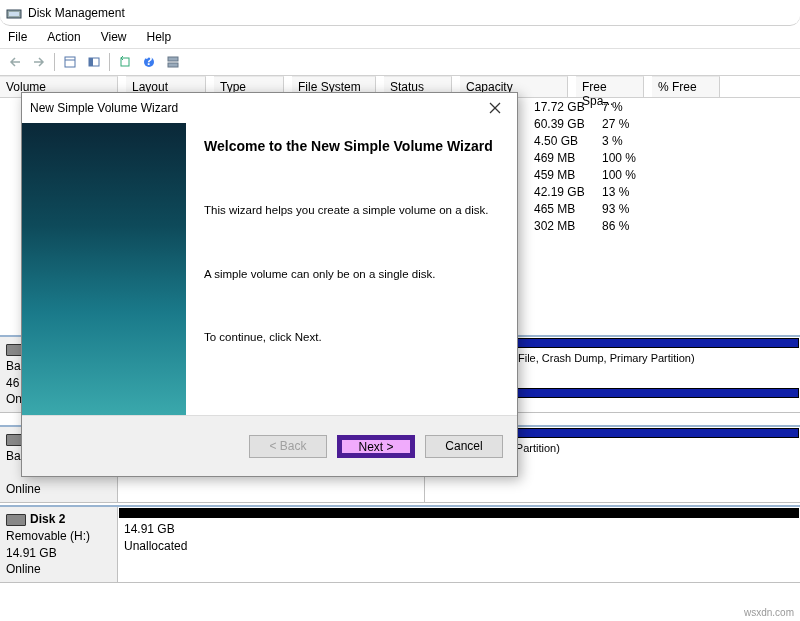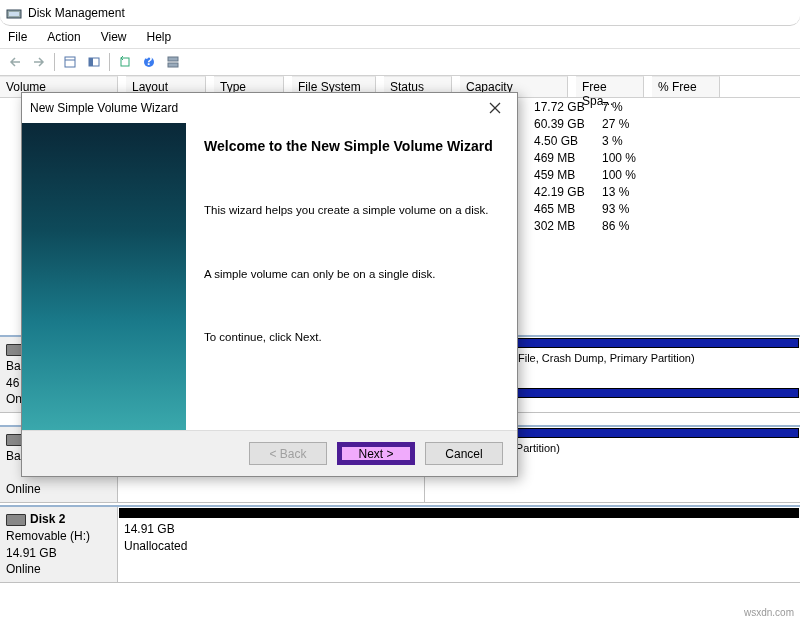--- a/index.html
+++ b/index.html
@@ -57,21 +57,21 @@
       display: flex; flex-direction: column;
     }
     .wiz-title { height: 30px; display: flex; align-items: center; padding: 0 8px; }
     .wiz-title .t { flex: 1; font-size: 12px; }
     .wiz-close { width: 28px; height: 20px; display: flex; align-items: center; justify-content: center; cursor: default; }
     .wiz-body { flex: 1; display: flex; }
     .wiz-banner { width: 164px; background: linear-gradient(180deg, #0a2838 0%, #0e4a5a 35%, #1a7a8a 65%, #3aa8ac 100%); }
     .wiz-content { flex: 1; padding: 14px 18px; }
     .wiz-content h2 { font-size: 14px; font-weight: 600; margin-bottom: 18px; line-height: 1.3; }
     .wiz-content p { font-size: 11.5px; margin-bottom: 14px; line-height: 1.35; margin-top: 48px; }
-    .wiz-buttons { height: 46px; display: flex; align-items: center; justify-content: flex-end; gap: 10px; padding: 0 14px; border-top: 1px solid #ddd; background: #f0f0f0; }
+    .wiz-buttons { height: 61px; display: flex; align-items: center; justify-content: flex-end; gap: 10px; padding: 0 14px; border-top: 1px solid #ddd; background: #f0f0f0; }
     .wiz-btn { min-width: 78px; height: 23px; background: #e1e1e1; border: 1px solid #adadad; font-size: 12px; padding: 0 10px; }
     .wiz-btn.primary { border: 5px solid #4c1d95; background: #f0abfc; }
     .wiz-btn:disabled { color: #a0a0a0; }
     
     .watermark { position: absolute; right: 6px; bottom: 3px; font-size: 10px; color: #999; }
   </style>
 </head>
 <body>
 
 <div class="title-bar">

